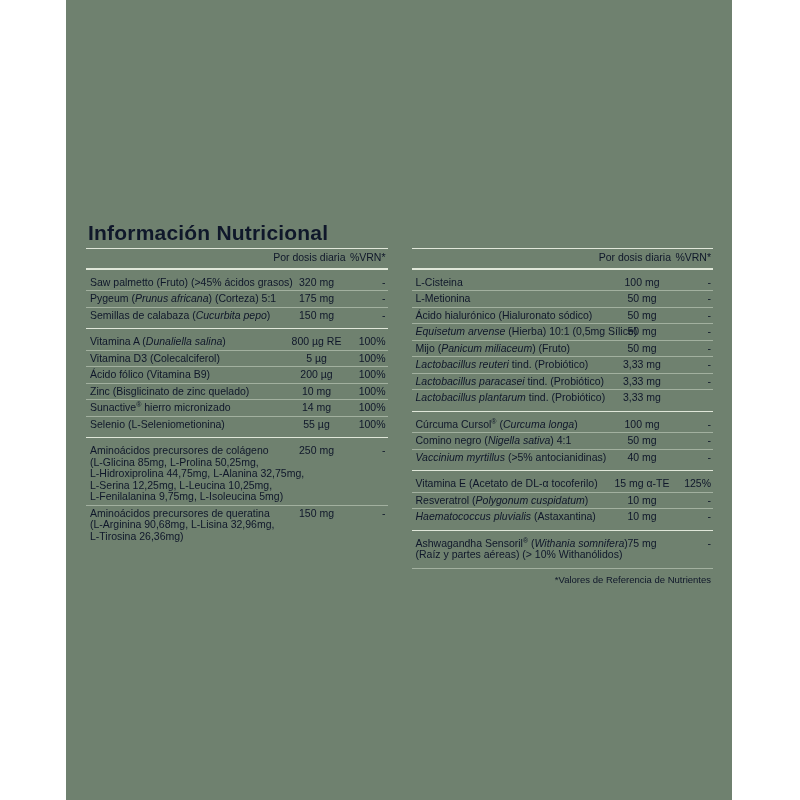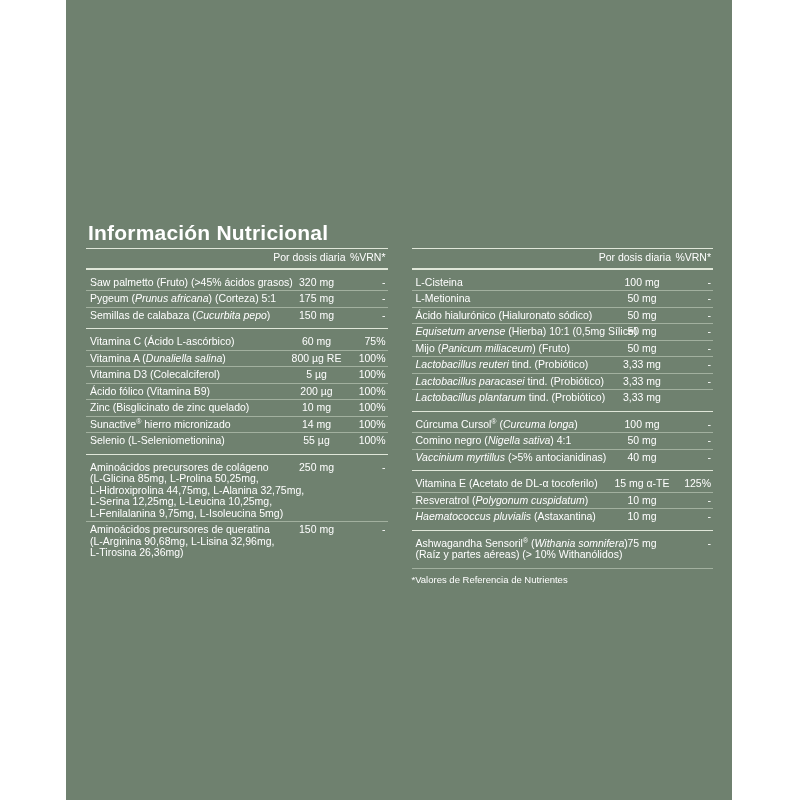--- a/index.html
+++ b/index.html
@@ -33,27 +33,27 @@
     display:flex; align-items:flex-start;
     padding:2px 0; font-size:10.5px; line-height:11.5px;
   }
   .row + .row { border-top:1px solid var(--line-soft); }
   .lbl { flex:1 1 0; min-width:0; padding-left:4px; white-space:nowrap; }
   .lbl em { }
   .lbl sup { font-size:7px; line-height:0; }
   .amt { width:58px; text-align:center; }
   .vrn { width:40px; text-align:right; padding-right:2px; }
   .endline { border-top:1px solid var(--line-soft); }
-  .footnote { text-align:left; font-size:9.5px; line-height:11px; padding:5px 2px 0 0; }
+  .footnote { text-align:right; font-size:9.5px; line-height:11px; padding:5px 2px 0 0; }
 </style>
 </head>
 <body style="background: rgb(255, 255, 255);">
 
 <div class="stage">
-  <div class="panel" style="background: rgb(111, 129, 111); color: #ffffff;">
+  <div class="panel" style="background: rgb(111, 129, 111); color: #0f172a;">
     <div class="content">
       <h1 class="title">Información Nutricional</h1>
       <div class="cols">
         <section class="col">
             <div class="thead">
               <div class="h-dose" style="flex: 1 1 0px; text-align: right;">Por dosis diaria</div>
               <div class="vrn">%VRN*</div>
             </div>
             <div class="group">
               <div class="row">
@@ -72,27 +72,20 @@
               </div>
               <div class="row">
                 <div class="lbl">
                   <div class=""><span>Semillas de calabaza (</span><em>Cucurbita pepo</em><span>)</span></div>
                 </div>
                 <div class="amt">150 mg</div>
                 <div class="vrn">-</div>
               </div>
             </div>
             <div class="group">
-              <div class="row">
-                <div class="lbl">
-                  <div class=""><span>Vitamina C (Ácido L-ascórbico)</span></div>
-                </div>
-                <div class="amt">60 mg</div>
-                <div class="vrn">75%</div>
-              </div>
               <div class="row">
                 <div class="lbl">
                   <div class=""><span>Vitamina A (</span><em>Dunaliella salina</em><span>)</span></div>
                 </div>
                 <div class="amt">800 µg RE</div>
                 <div class="vrn">100%</div>
               </div>
               <div class="row">
                 <div class="lbl">
                   <div class=""><span>Vitamina D3 (Colecalciferol)</span></div>

